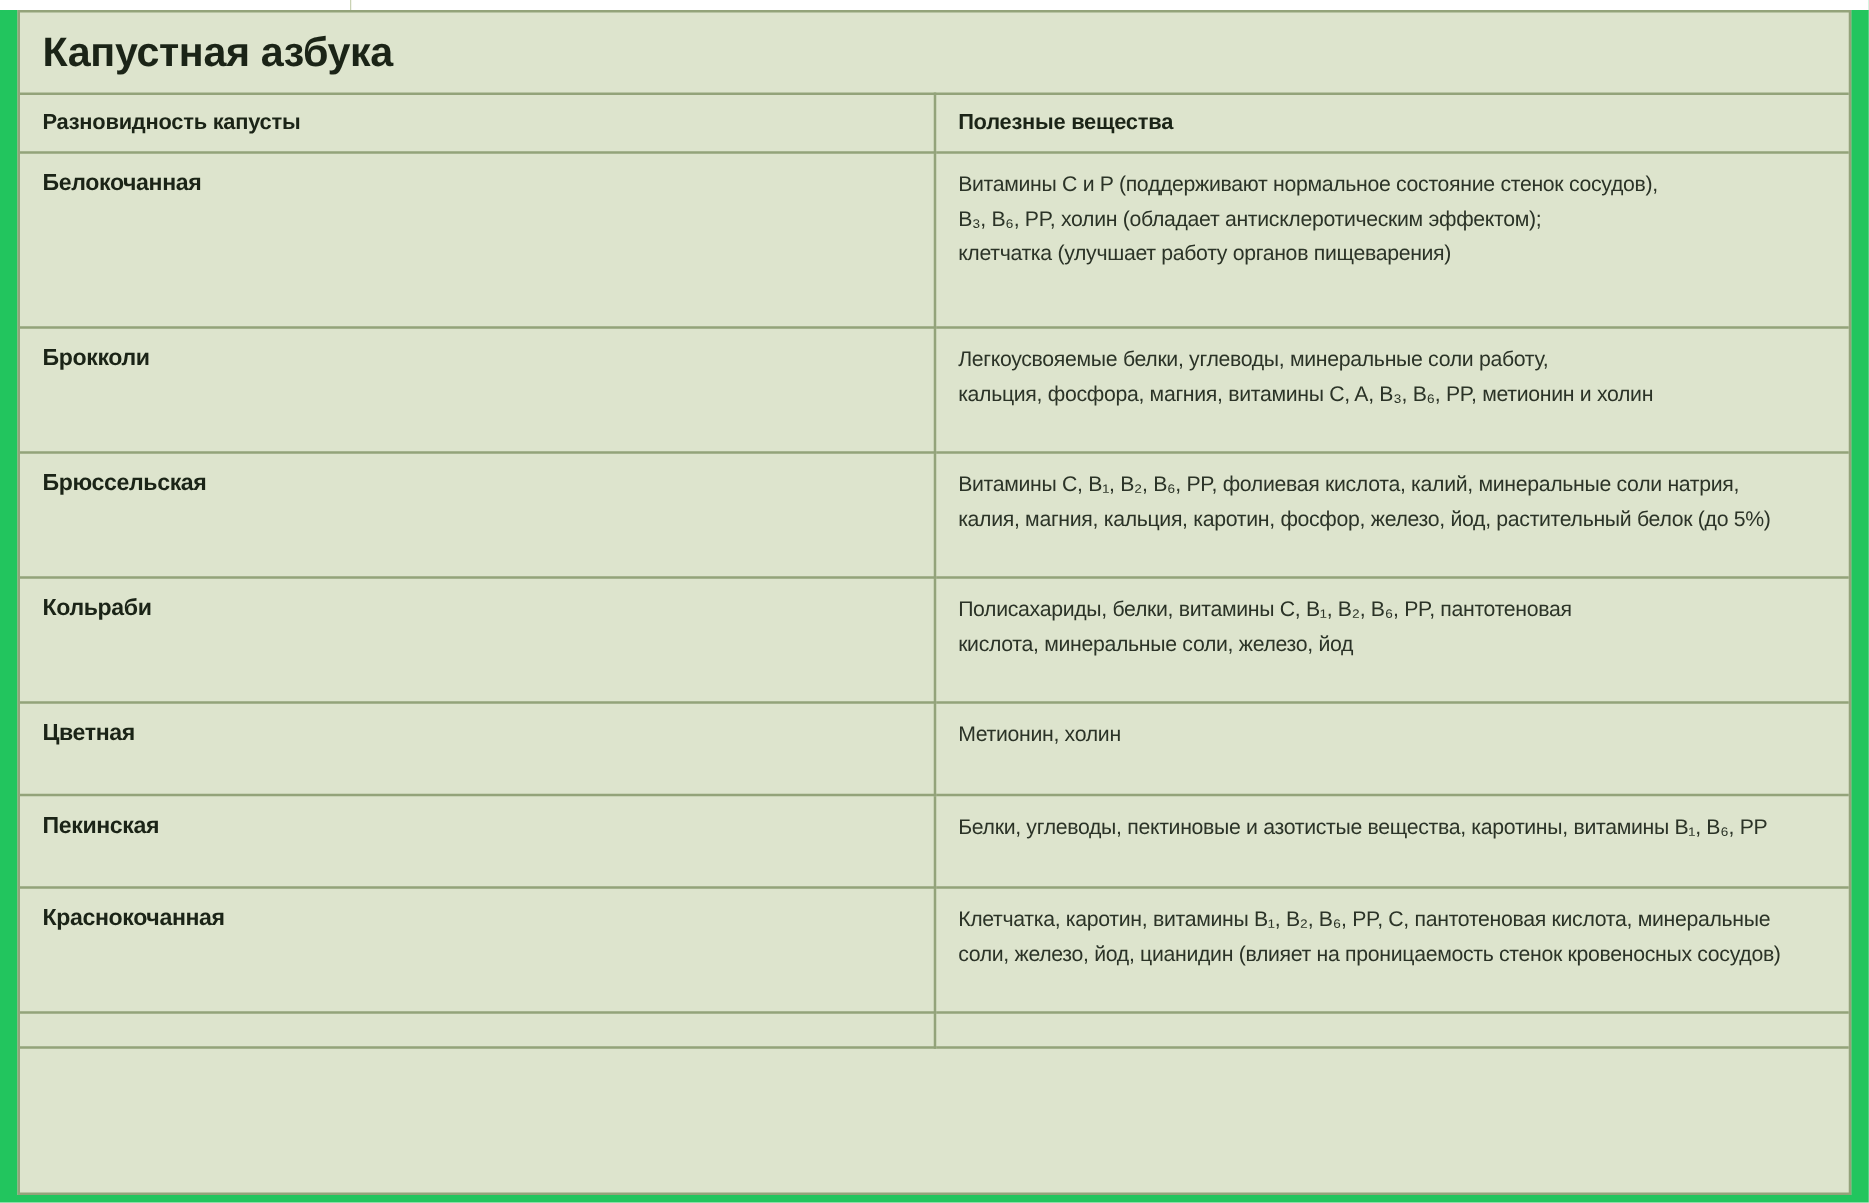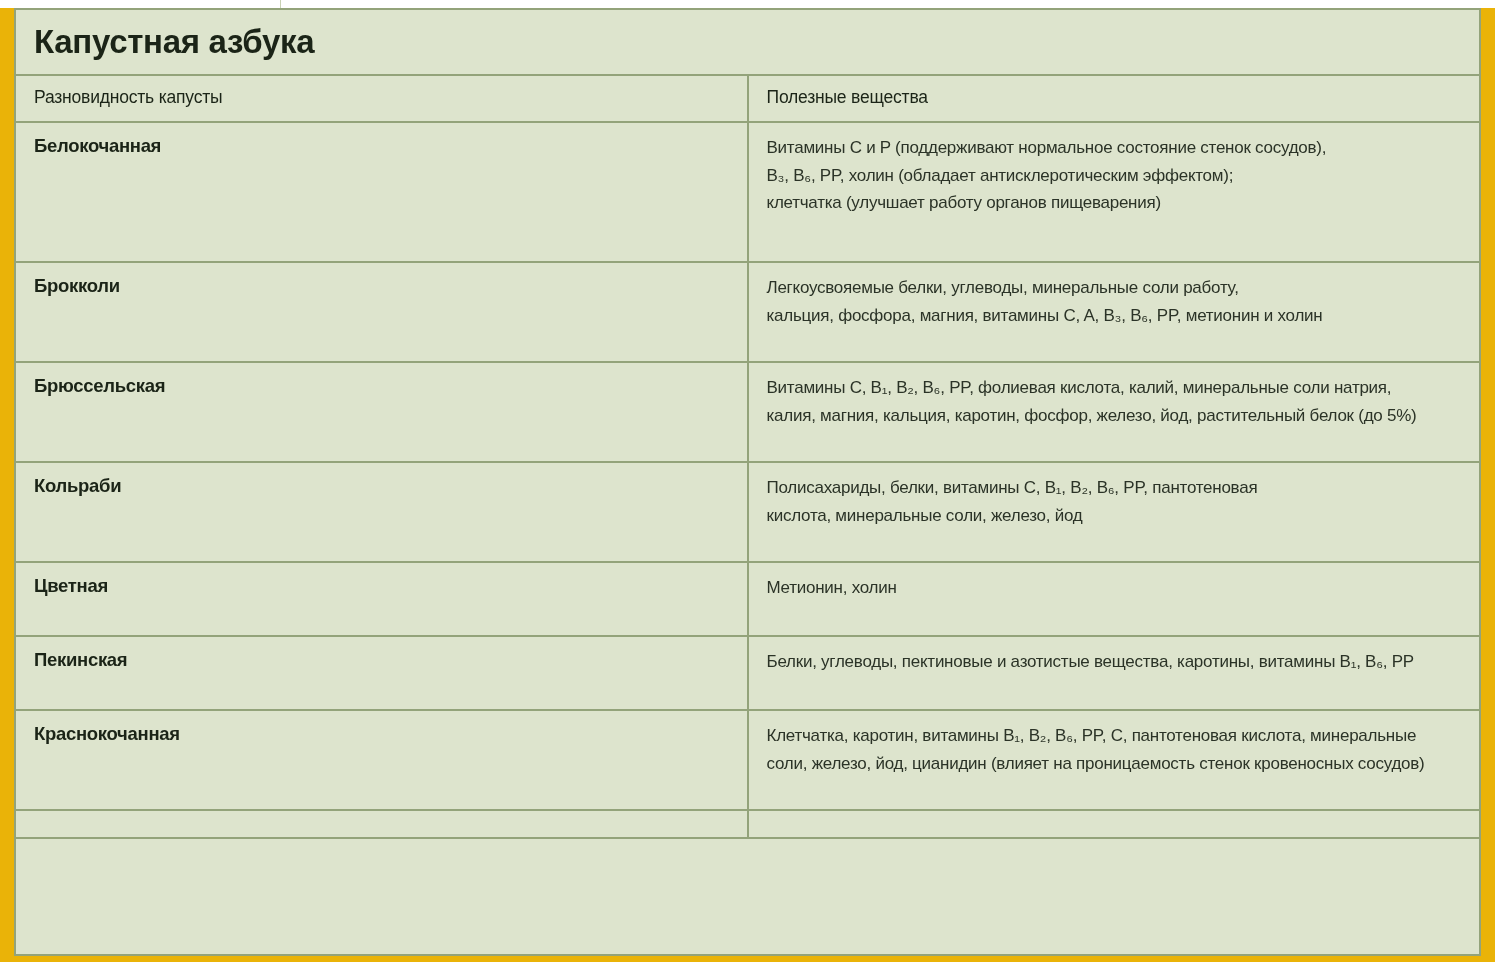--- a/index.html
+++ b/index.html
@@ -10,21 +10,21 @@
   body {
     width: 1495px;
     height: 962px;
     font-family: "Liberation Sans", sans-serif;
     overflow: hidden;
   }
   .page {
     position: relative;
     width: 1495px;
     height: 962px;
-    background: #eab308;
+    background: #22c55e;
   }
   .top-strip {
     position: absolute;
     left: 0;
     top: 0;
     width: 1495px;
     height: 8px;
     background: #ffffff;
   }
   .top-strip .seam {
@@ -65,21 +65,21 @@
     color: #1b2417;
     letter-spacing: -0.3px;
     line-height: 1.1;
   }
   .col-left {
     width: 350px;
     border-right: 2px solid #93a37a;
   }
   .hdr {
     font-size: 17.5px;
-    font-weight: normal;
+    font-weight: bold;
     color: #1b2417;
     line-height: 1.25;
     letter-spacing: -0.2px;
   }
   .variety {
     font-size: 18.5px;
     font-weight: bold;
     color: #1b2417;
     line-height: 1.3;
     letter-spacing: -0.3px;

